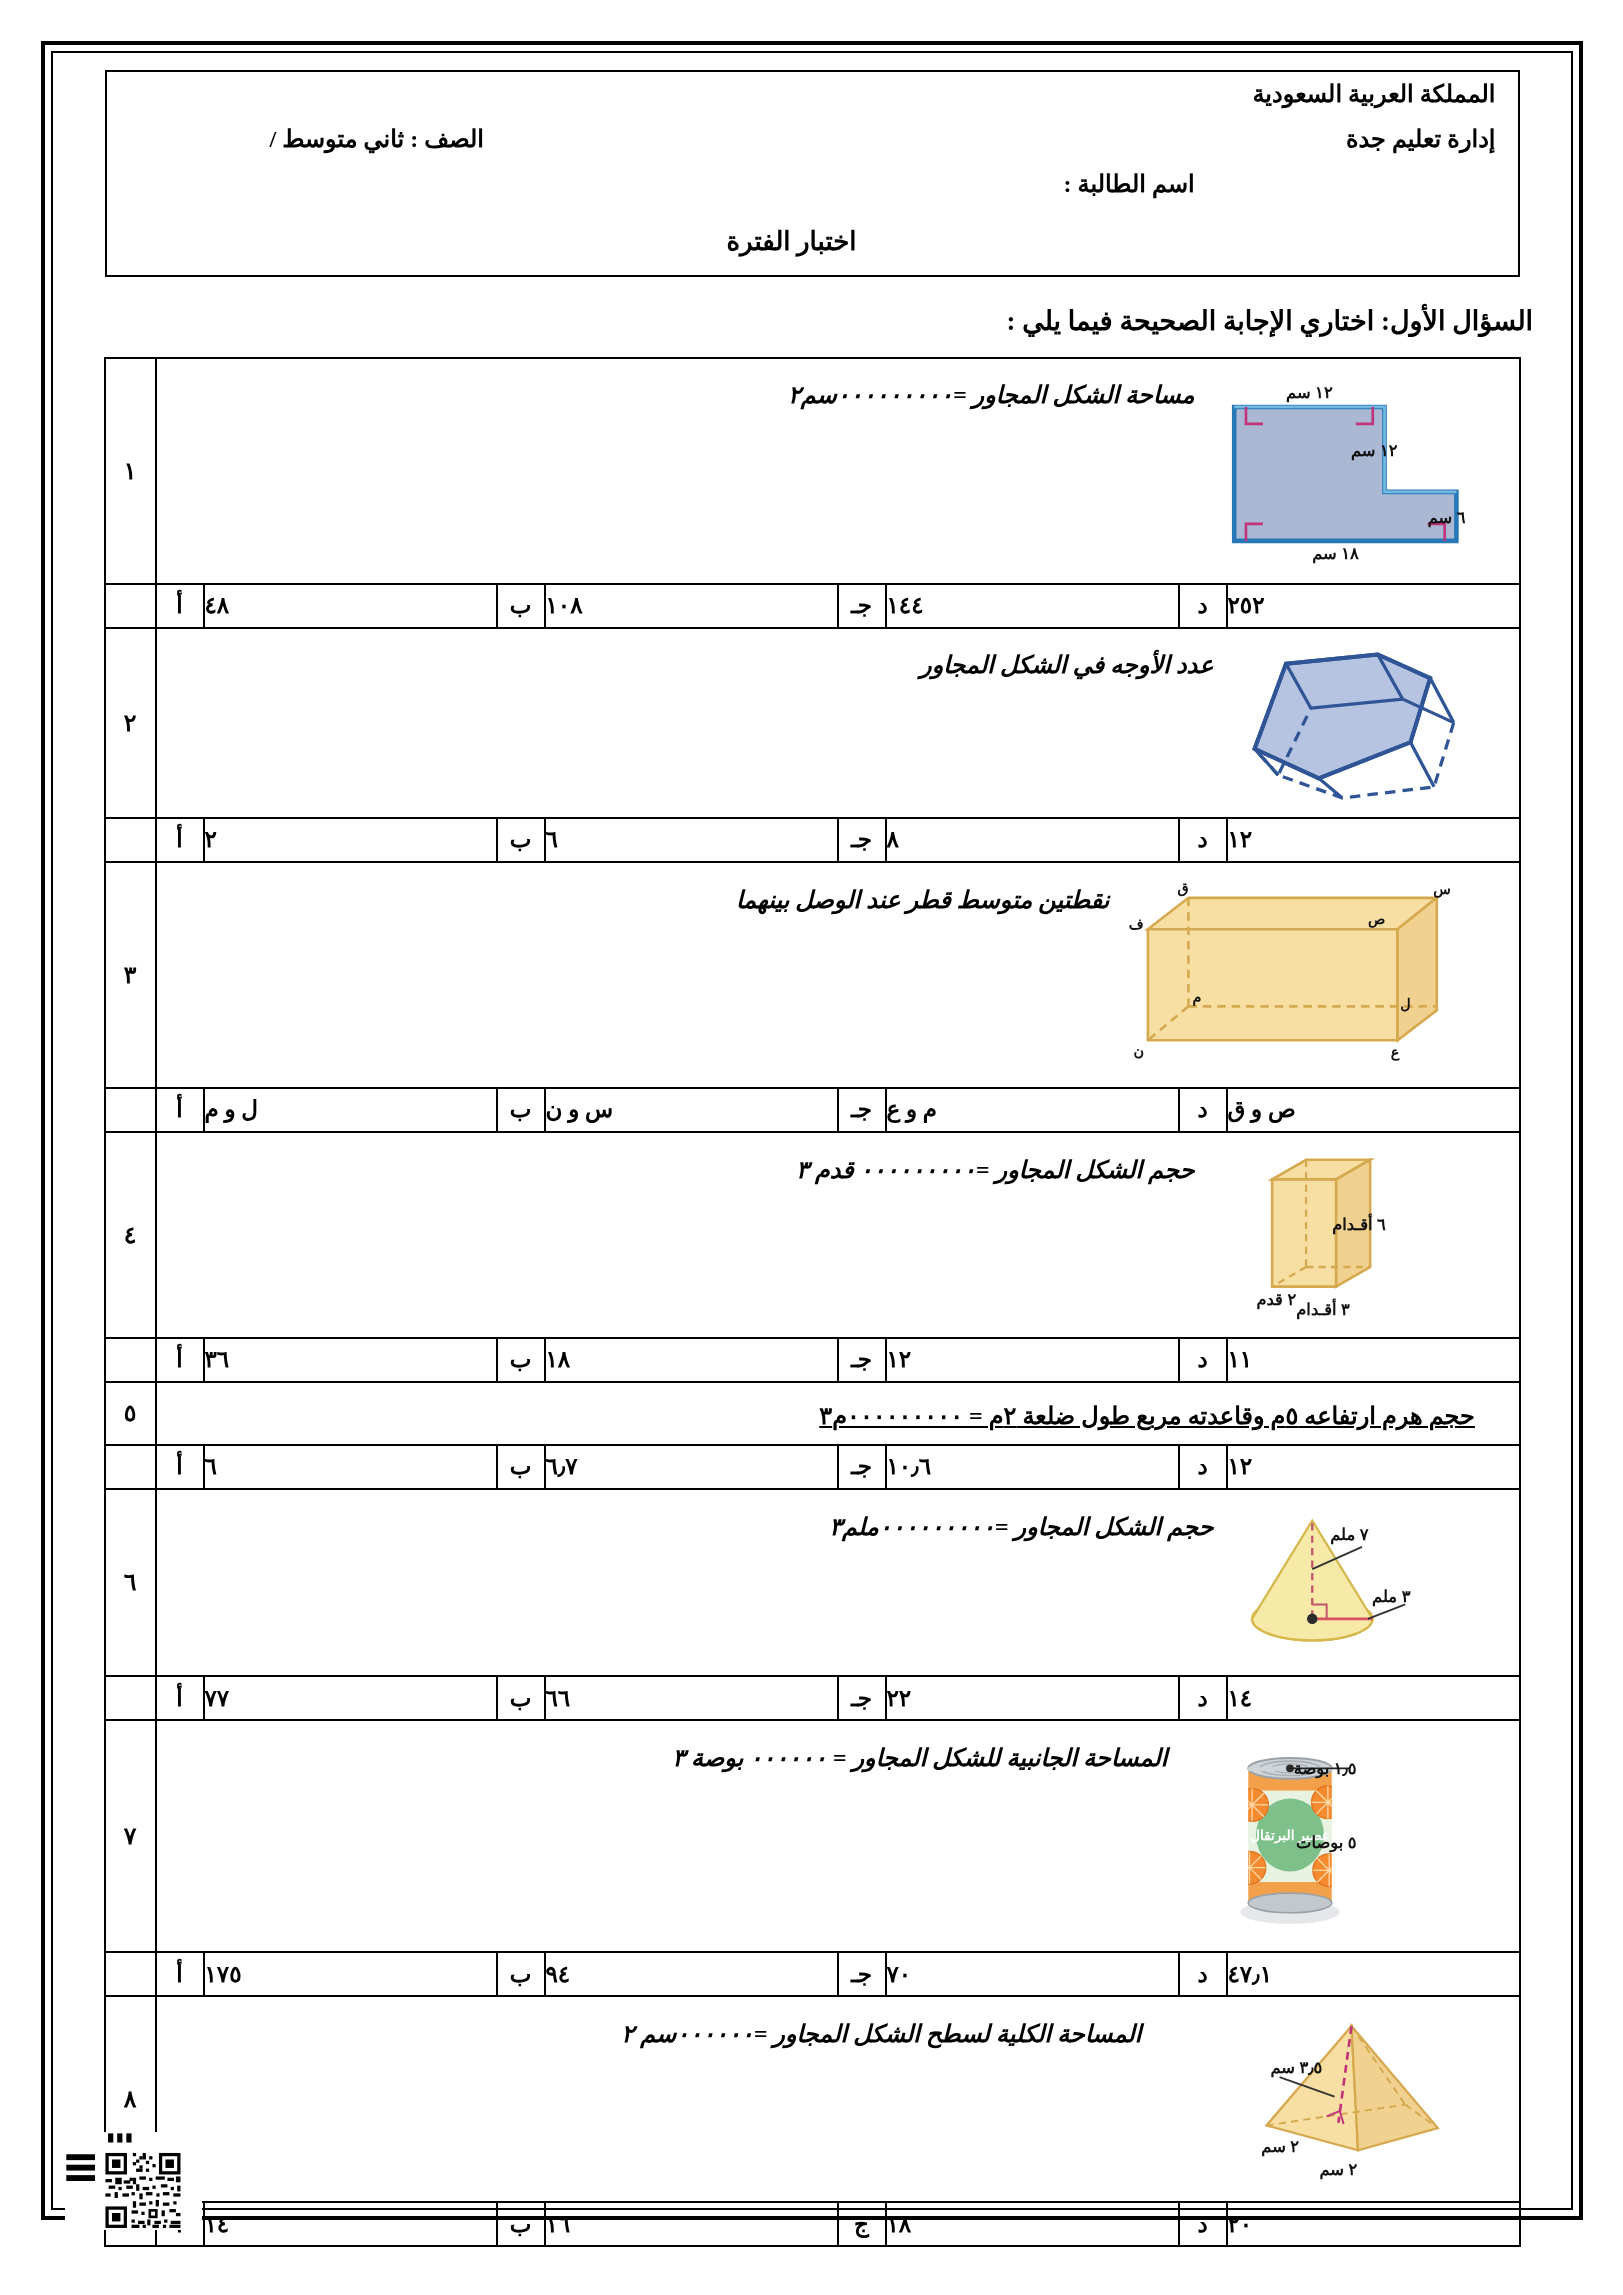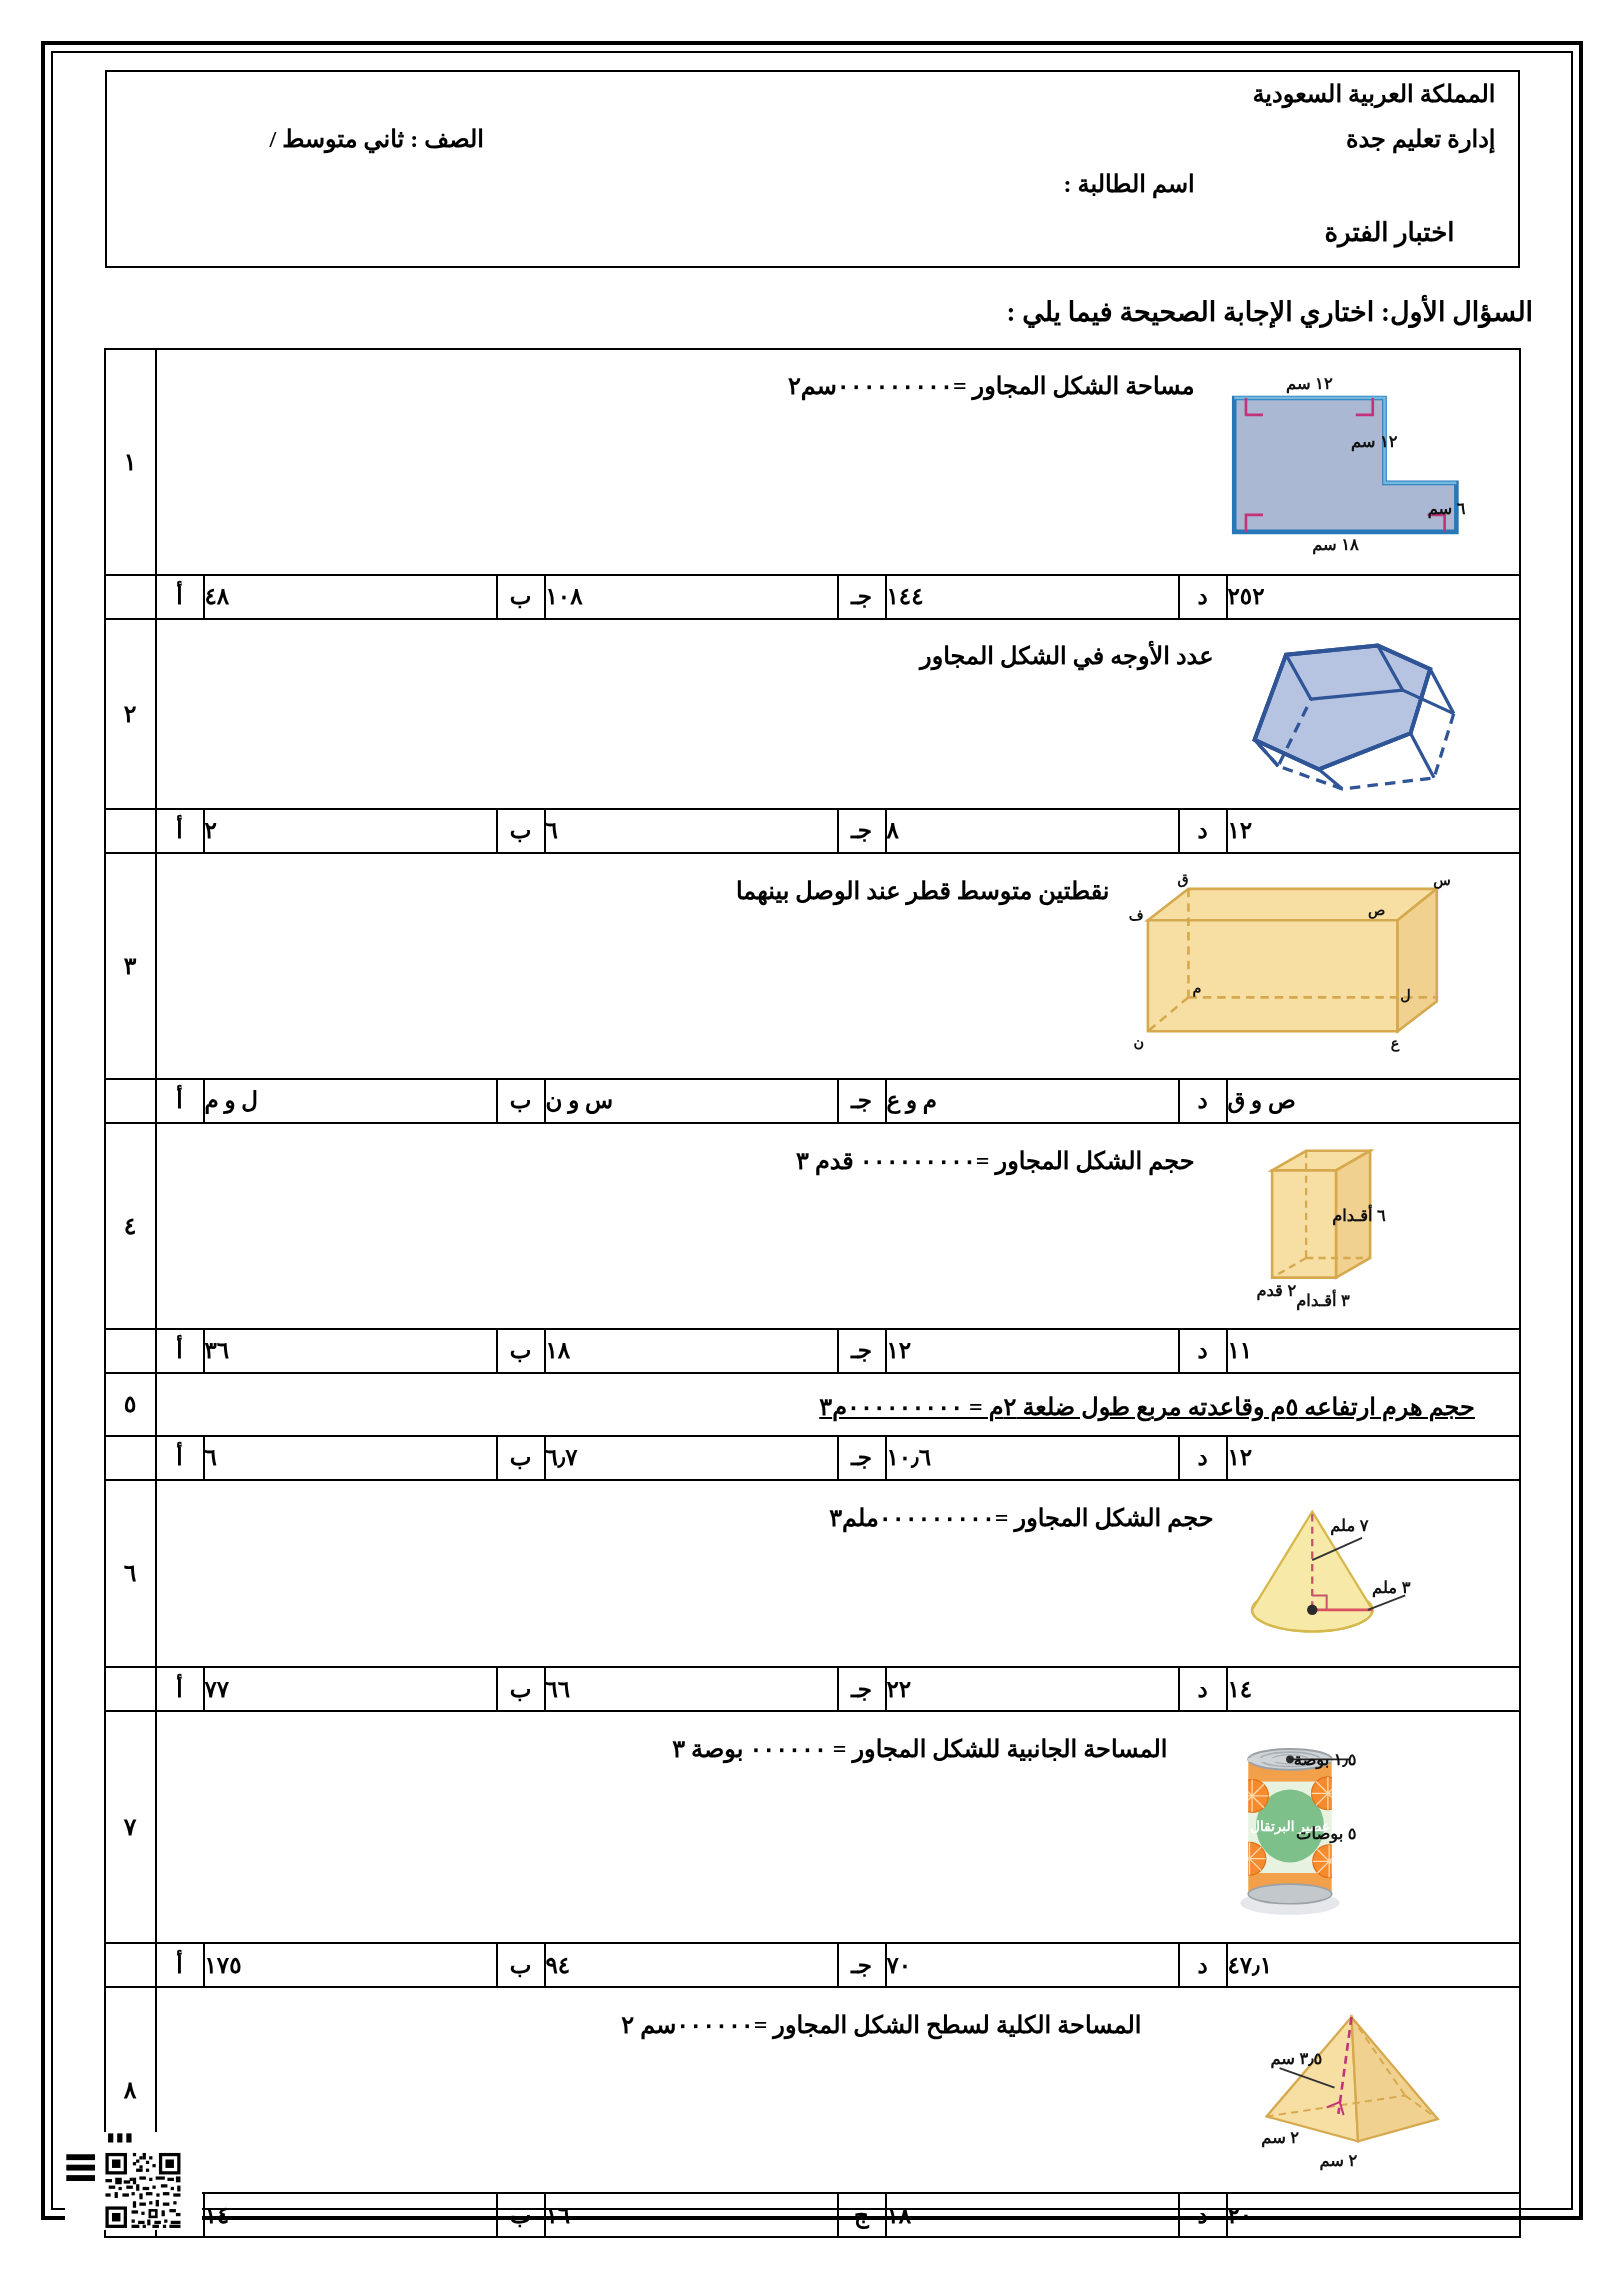--- a/index.html
+++ b/index.html
@@ -31,22 +31,23 @@
     width: 1415px;
     margin: 0 auto;
     padding: 10.5px 22px 14.4px 22px;
   }
   .hdr-grid { display: flex; flex-direction: column; gap: 19.6px; }
   .hdr-row { display: flex; justify-content: space-between; align-items: flex-start; }
   .hdr-right { width: 52%; text-align: right; }
   .hdr-left  { width: 48%; text-align: right; padding-right: 22%; }
   .hdr-cell { font-size: 24px; font-weight: 700; letter-spacing: 0px; line-height: 1.05; }
   .hdr-title {
+    text-align: center;
     font-size: 26px; font-weight: 700;
-    margin-top: 20px; margin-bottom: 3.9px;
+    margin-top: 29px; margin-bottom: 3.9px;
     padding-right: 3%;
   }
 
   
   .sec-head {
     margin: 27.5px 10.5px 19.6px 0;
     text-align: right;
     font-size: 27px; font-weight: 700;
     padding-right: 9.2px;
   }
@@ -80,21 +81,21 @@
   .q-num {
     font-size: 23.6px; font-weight: 700; text-align: center;
     padding: 7.9px 0 0 0; vertical-align: top;
   }
   .opt-lbl { font-size: 23px; font-weight: 700; text-align: center; height: 44px; }
   .opt-val { font-size: 23px; font-weight: 700; text-align: left; height: 44px; }
   .opt-val.rtl-txt { letter-spacing: 2.6px; }
 
   .q-body { display: flex; align-items: flex-start; justify-content: space-between; }
   .q-fig  { flex: 0 0 auto; padding: 6.5px 26px 9.2px 0; }
-  .q-prompt { flex: 1 1 auto; padding-top: 6.5px; }
+  .q-prompt { flex: 1 1 auto; padding-top: 6.5px; font-style: italic; }
 
   svg { display: block; overflow: visible; }
   .ar-lab { font-family: "Liberation Sans", sans-serif; font-size: 25px; font-weight: 700; fill:#111; }
   .ar-lab-sm { font-family: "Liberation Sans", sans-serif; font-size: 22px; font-weight: 700; fill:#111; }
 
   
   .qr-wrap { position: absolute; left: 5.2px; bottom: -22px; width: 144px; }
 </style>
 </head>
 <body>

